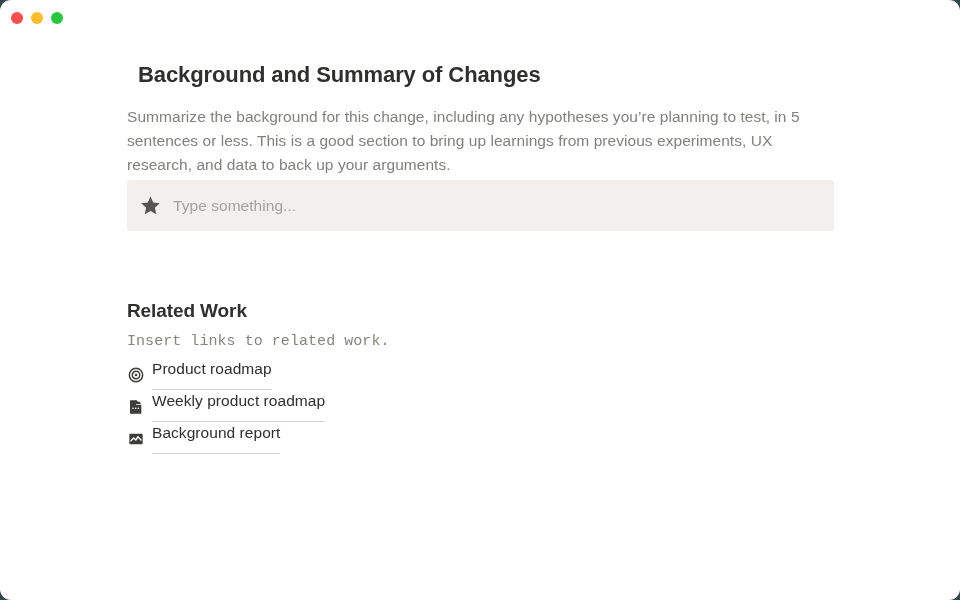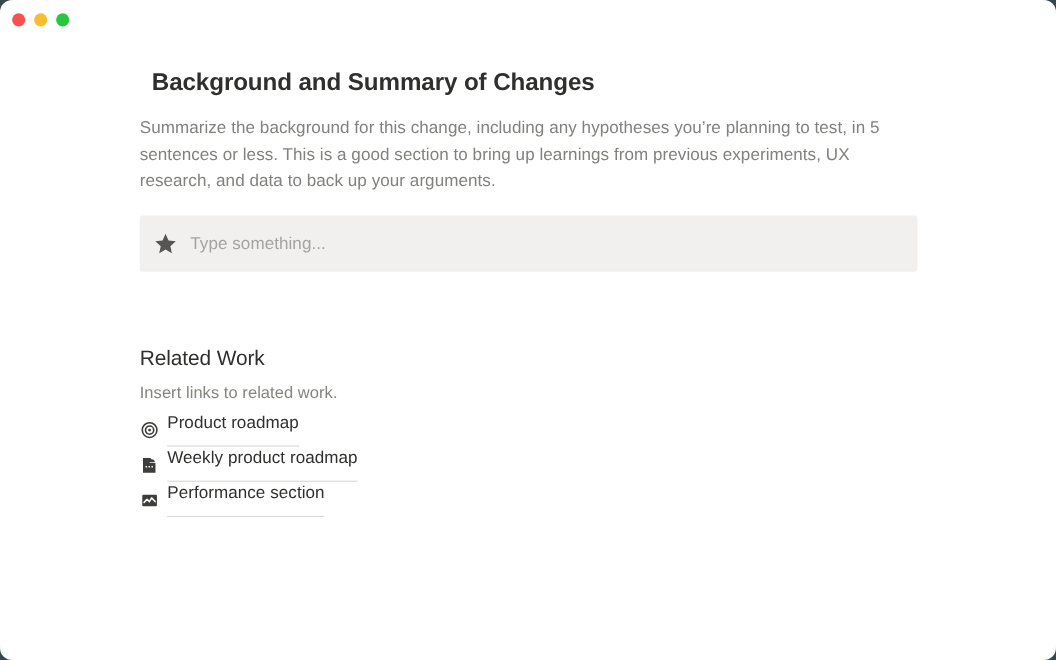--- a/index.html
+++ b/index.html
@@ -79,21 +79,21 @@
     color: #2f2f2e;
     margin: 0 0 17px 11px;
     letter-spacing: -0.1px;
     line-height: 1.2;
   }
 
   p.doc-para {
     font-size: 15.5px;
     color: #81817e;
     line-height: 24px;
-    margin: 0 0 19px 0;
+    margin: 0 0 3px 0;
     max-width: 700px;
     letter-spacing: 0.05px;
   }
 
   
   .input-field {
     width: 707px;
     height: 51px;
     background: #f1f0ee;
     border-radius: 3px;
@@ -111,30 +111,31 @@
   }
   .placeholder {
     font-size: 15.5px;
     color: #a3a39f;
     letter-spacing: 0.05px;
   }
 
   
   h2.section-title {
     font-size: 19px;
-    font-weight: normal;
+    font-weight: bold;
     color: #2f2f2e;
     margin: 69px 0 11px 0;
     letter-spacing: -0.1px;
   }
   p.section-sub {
     font-size: 15px;
     color: #85857f;
     margin: 0 0 14px 0;
     letter-spacing: 0.05px;
+    font-family: Liberation Mono, monospace;
   }
 
   .link-list {
     display: flex;
     flex-direction: column;
     gap: 10px;
   }
   .link-row {
     display: flex;
     align-items: center;
@@ -218,18 +219,18 @@
         <span class="link-text">Weekly product roadmap</span>
       </div>
 
       <div class="link-row">
         <span class="link-icon">
           <svg width="16" height="16" viewBox="0 0 24 24" aria-hidden="true">
             <rect x="2" y="4" width="20" height="16" rx="1.5" fill="#3d3d3b"></rect>
             <path d="M4.5 14.5l4-4 3.2 3 3.2-5 4.6 5" fill="none" stroke="#ffffff" stroke-width="2.1" stroke-linejoin="round" stroke-linecap="round"></path>
           </svg>
         </span>
-        <span class="link-text">Performance section</span>
+        <span class="link-text">Background report</span>
       </div>
 
     </div>
   </div>
 </div>
 
 </body></html>

